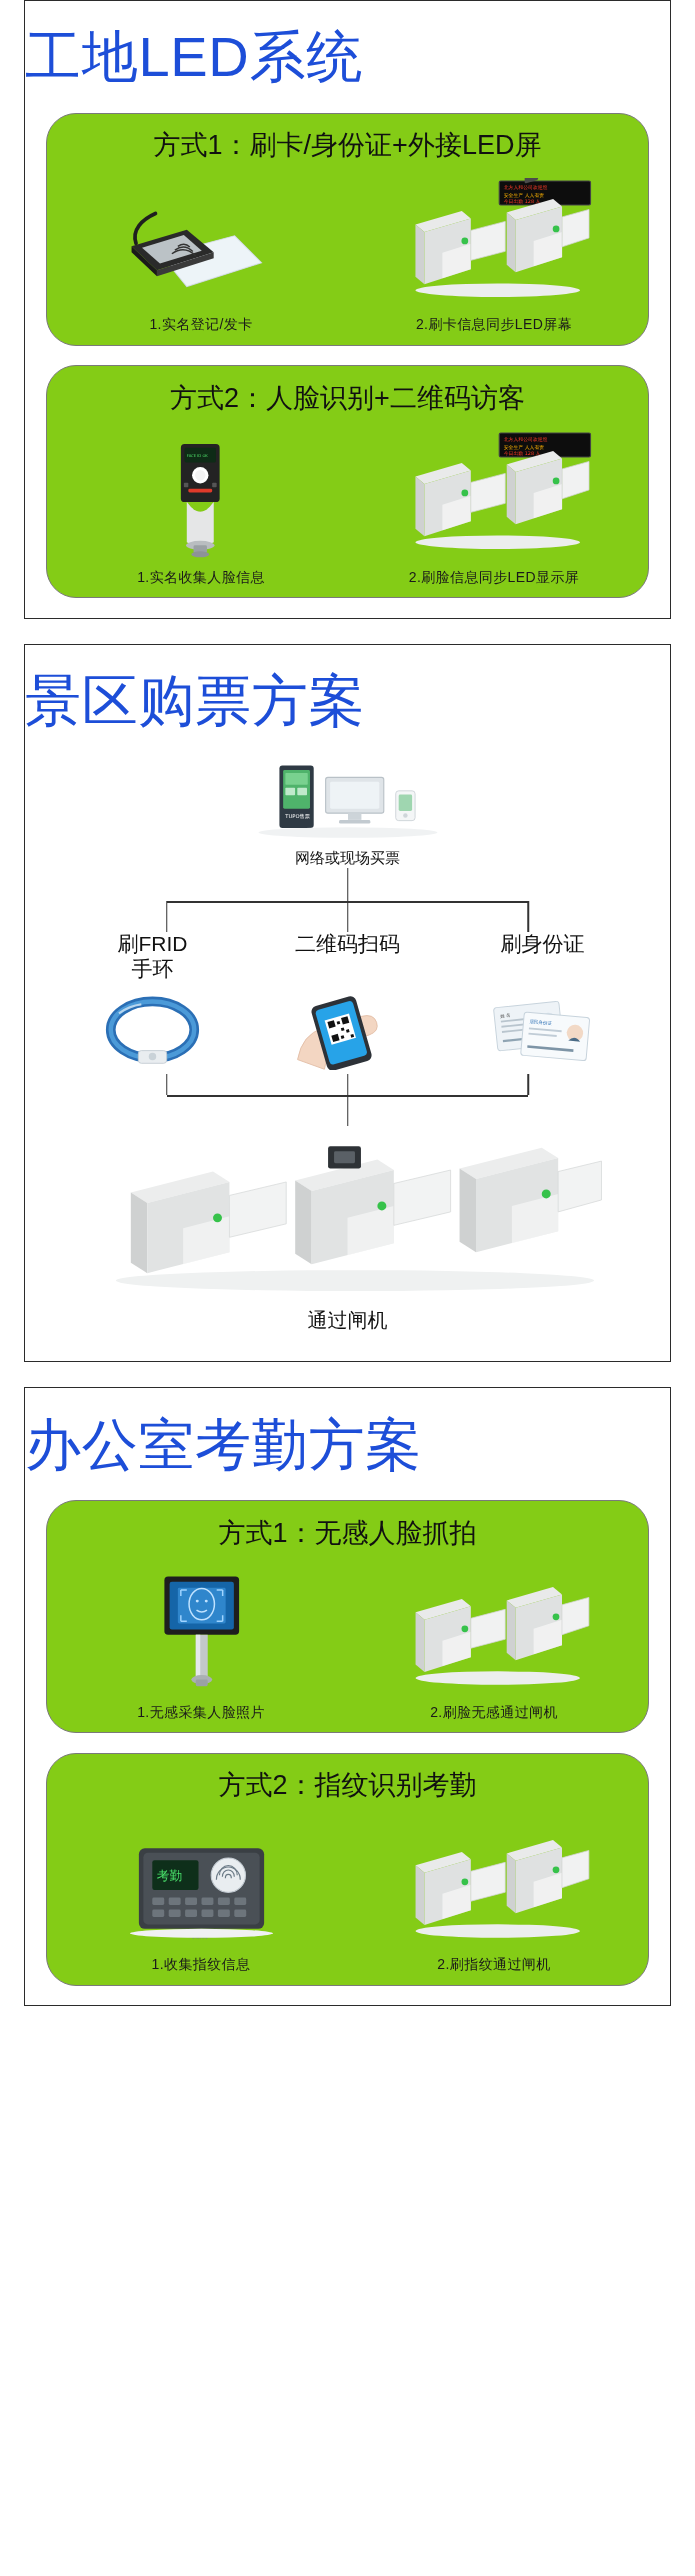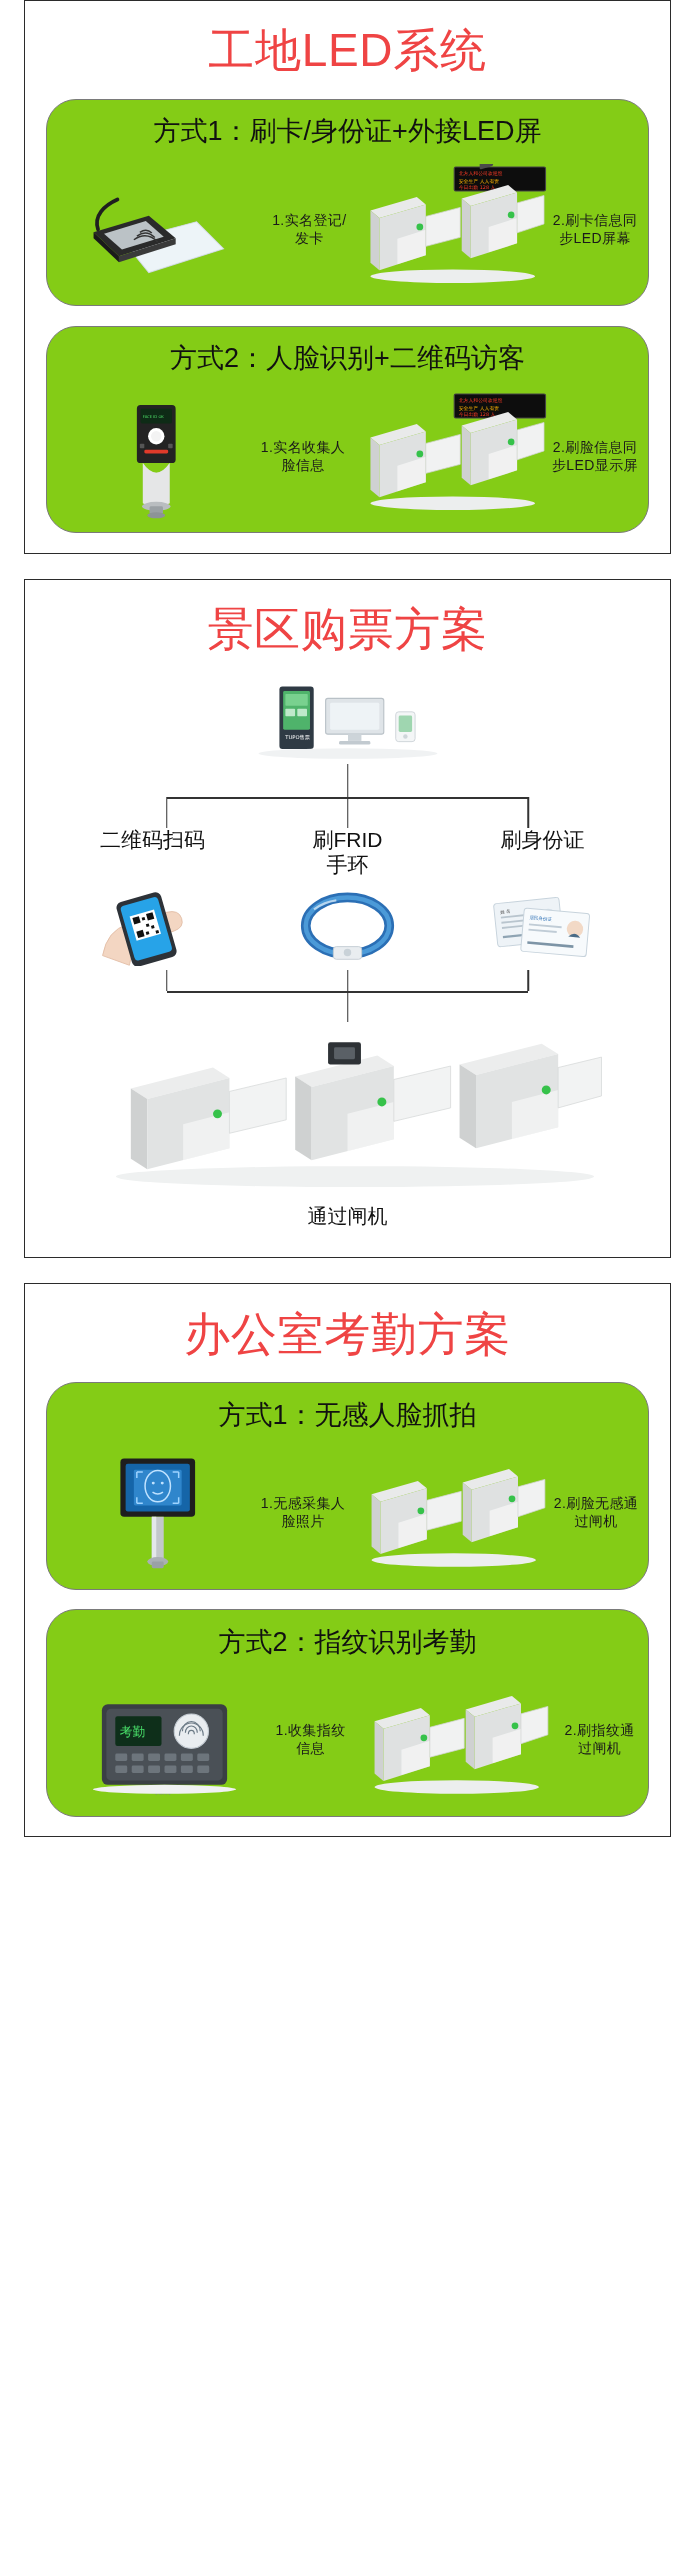--- a/index.html
+++ b/index.html
@@ -22,26 +22,25 @@
   }
 
   .panel {
     border: 1.5px solid #2b2b2b;
     margin: 0 24px 25.4px 24px;
     background: #fff;
     position: relative;
   }
 
   .panel-title {
-    text-align: center;
-    font-size: 46px;
+    font-size: 56px;
     font-weight: 400;
     letter-spacing: 0.7px;
     padding: 19.4px 0 16.5px 0;
-    color: #ef4444;
+    color: #1d4ed8;
   }
 
   .method-box {
     border: 1.5px solid #7a7a7a;
     border-radius: 30px;
     margin: 0 21px 19.4px 21px;
     padding: 10.5px 7.5px 10.5px 7.5px;
     background: #84cc16;
   }
   .method-title {
@@ -50,21 +49,21 @@
     font-weight: 400;
     padding: 3px 0 7.5px 0;
     color: #111;
   }
 
   .pair {
     display: flex;
     align-items: flex-end;
     justify-content: space-around;
   }
-  .cell { width: 50%; display: flex; align-items: center; }
+  .cell { width: 50%; display: flex; flex-direction: column; align-items: center; }
   .cell .art { height: 138px; display: flex; align-items: flex-end; justify-content: center; width: 100%; }
   .caption {
     font-size: 14px;
     text-align: center;
     padding-top: 7.5px;
     color: #1a1a1a;
     letter-spacing: 0.4px;
   }
 
   
@@ -236,30 +235,45 @@
           <rect x="150" y="70" width="18" height="9" fill="#cdd4d9"></rect>
           <rect x="138" y="79" width="42" height="5" rx="2" fill="#c2cad0"></rect>
 
           <rect x="214" y="40" width="26" height="40" rx="4" fill="#f4f6f7" stroke="#cfd6da" stroke-width="1.3"></rect>
           <rect x="218" y="45" width="18" height="22" rx="2" fill="#9fd6b0"></rect>
           <circle cx="227" cy="73" r="3" fill="#cfd6da"></circle>
 
           <ellipse cx="150" cy="96" rx="120" ry="7" fill="#f0f2f3"></ellipse>
         </svg>
       </div>
+      <div class="flow-caption">网络或现场买票</div>
 
       <div class="connector">
         <div class="vline" style="top:0; height:33px;"></div>
         <div class="hline" style="top:33px; left:22%; right:22%;"></div>
         <div class="vline" style="top:33px; height:31px; left:22%;"></div>
         <div class="vline" style="top:33px; height:31px; left:50%;"></div>
         <div class="vline" style="top:33px; height:31px; left:78%;"></div>
       </div>
 
       <div class="branches">
+
+        <div class="branch">
+          <div class="branch-label" style="white-space:pre-line">刷FRID
+手环</div>
+          <div class="branch-art">
+            <svg width="127" height="82" viewBox="0 0 170 110">
+              <ellipse cx="85" cy="56" rx="56" ry="38" fill="none" stroke="#2b6fb5" stroke-width="13"></ellipse>
+              <ellipse cx="85" cy="56" rx="56" ry="38" fill="none" stroke="#4b9ad8" stroke-width="6"></ellipse>
+              <rect x="66" y="84" width="38" height="17" rx="4" fill="#e9edf0" stroke="#c3cbd2" stroke-width="1.2"></rect>
+              <circle cx="85" cy="92" r="5" fill="#c9d2d8"></circle>
+              <path d="M40 34 q14 -10 30 -12" stroke="#ffffff" stroke-width="3" fill="none" opacity="0.6"></path>
+            </svg>
+          </div>
+        </div>
 
         <div class="branch">
           <div class="branch-label">二维码扫码</div>
           <div class="branch-art">
             <svg width="127" height="82" viewBox="0 0 170 110">
 
               <path d="M18 96 q6 -34 34 -42 l52 -16 q16 -4 20 8 q4 12 -10 17 l-44 14 q-10 4 -12 14 l-4 18 z" fill="#f3d6c2" stroke="#e2bda6" stroke-width="1.2"></path>
 
               <rect x="46" y="16" width="62" height="90" rx="8" fill="#2d3238" transform="rotate(-16 77 61)"></rect>
               <rect x="51" y="22" width="52" height="76" rx="5" fill="#27a3e8" transform="rotate(-16 77 61)"></rect>
@@ -268,34 +282,20 @@
                 <rect x="60" y="38" width="34" height="34" fill="#ffffff"></rect>
                 <rect x="63" y="41" width="9" height="9" fill="#111"></rect>
                 <rect x="82" y="41" width="9" height="9" fill="#111"></rect>
                 <rect x="63" y="60" width="9" height="9" fill="#111"></rect>
                 <rect x="75" y="44" width="4" height="4" fill="#111"></rect>
                 <rect x="78" y="54" width="4" height="4" fill="#111"></rect>
                 <rect x="84" y="58" width="4" height="4" fill="#111"></rect>
                 <rect x="75" y="64" width="4" height="4" fill="#111"></rect>
                 <rect x="88" y="66" width="4" height="4" fill="#111"></rect>
               </g>
-            </svg>
-          </div>
-        </div>
-
-        <div class="branch">
-          <div class="branch-label" style="white-space:pre-line">刷FRID
-手环</div>
-          <div class="branch-art">
-            <svg width="127" height="82" viewBox="0 0 170 110">
-              <ellipse cx="85" cy="56" rx="56" ry="38" fill="none" stroke="#2b6fb5" stroke-width="13"></ellipse>
-              <ellipse cx="85" cy="56" rx="56" ry="38" fill="none" stroke="#4b9ad8" stroke-width="6"></ellipse>
-              <rect x="66" y="84" width="38" height="17" rx="4" fill="#e9edf0" stroke="#c3cbd2" stroke-width="1.2"></rect>
-              <circle cx="85" cy="92" r="5" fill="#c9d2d8"></circle>
-              <path d="M40 34 q14 -10 30 -12" stroke="#ffffff" stroke-width="3" fill="none" opacity="0.6"></path>
             </svg>
           </div>
         </div>
 
         <div class="branch">
           <div class="branch-label">刷身份证</div>
           <div class="branch-art">
             <svg width="127" height="82" viewBox="0 0 170 110">
 
               <rect x="22" y="22" width="88" height="58" rx="4" fill="#eef3f7" stroke="#c7d3dc" stroke-width="1.3" transform="rotate(-6 66 51)"></rect>

